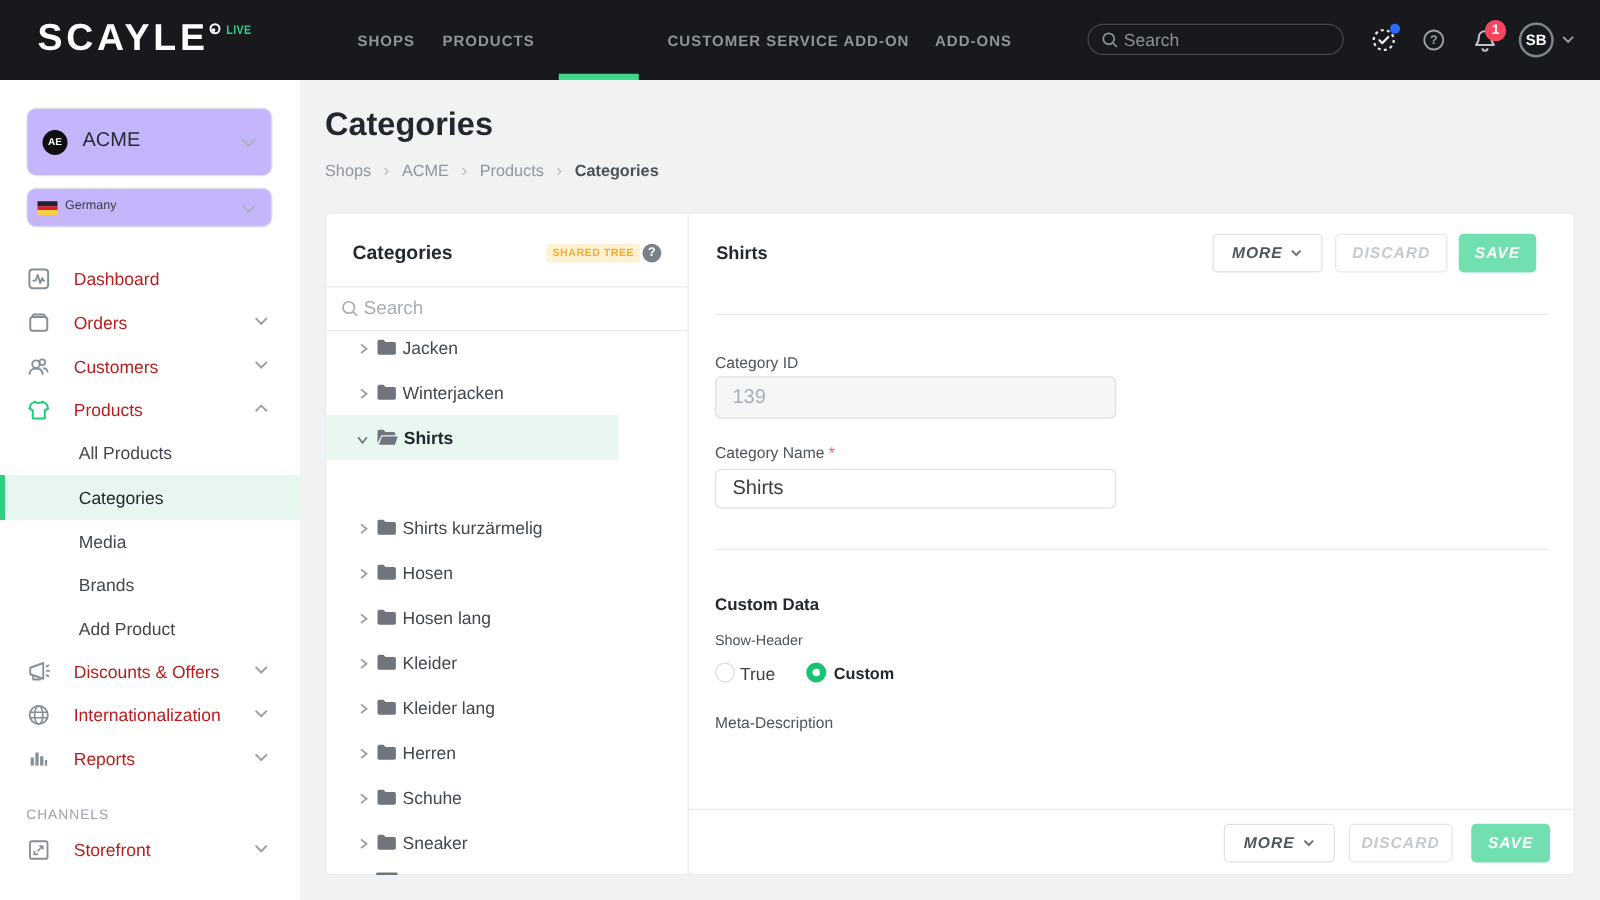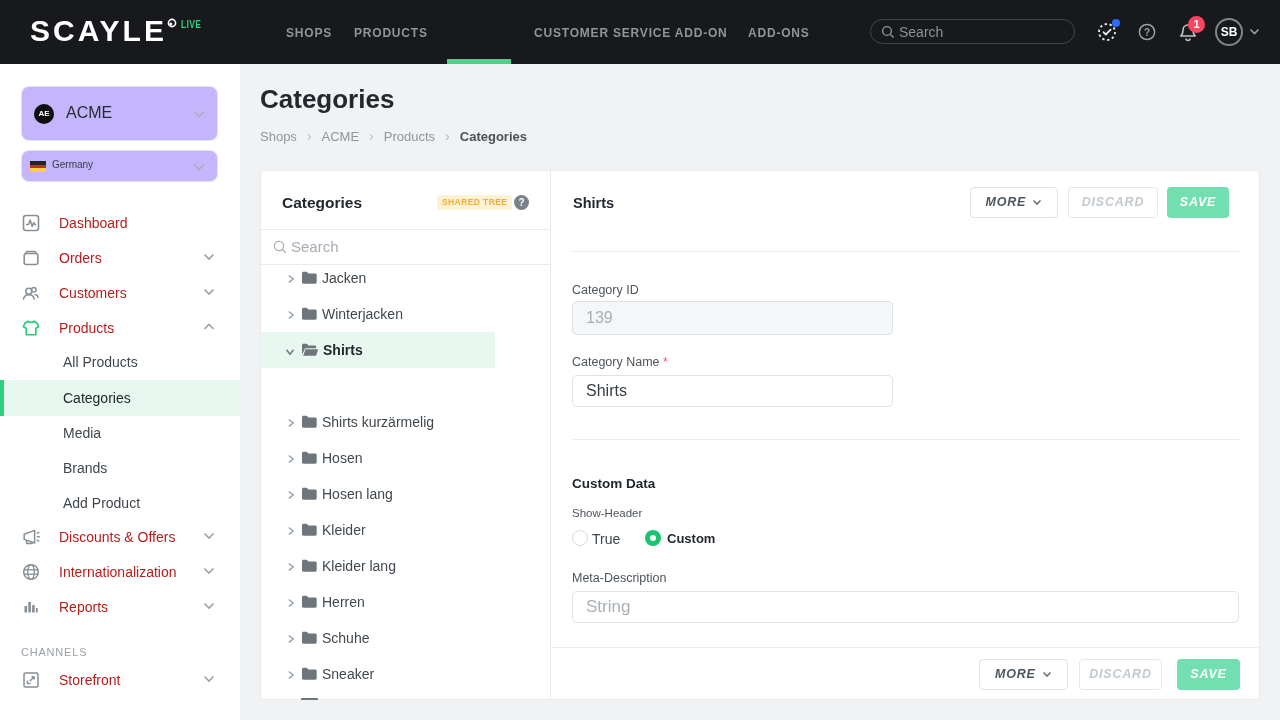--- a/index.html
+++ b/index.html
@@ -375,23 +375,20 @@
       <div class="abs" style="left:21px;top:305px;font-size:13.5px;font-weight:bold;color:#23282e">Custom Data</div>
       <div class="flabel" style="left:21px;top:336px;font-size:11.5px">Show-Header</div>
 
       <div class="abs" style="left:21px;top:359px;width:16px;height:16px;border:1px solid #d9dde1;border-radius:50%;background:#fff"></div>
       <div class="abs" style="left:41px;top:360px;font-size:14px;color:#3d444b">True</div>
       <div class="abs" style="left:94px;top:359px;width:16px;height:16px;border-radius:50%;background:#17c471"></div>
       <div class="abs" style="left:99px;top:364px;width:6px;height:6px;border-radius:50%;background:#fff"></div>
       <div class="abs" style="left:116px;top:360px;font-size:13px;font-weight:bold;color:#23282e">Custom</div>
 
       <div class="flabel" style="left:21px;top:400px">Meta-Description</div>
-      <div class="input" style="left:21px;top:420px;width:667px;height:32px">
-          <span class="ph" style="position:absolute;left:13px;top:5px;font-size:17px">String</span>
-        </div>
 
       <div class="divider" style="left:0;top:476px;width:709px"></div>
       <div class="btn more" style="left:428px;top:488px;width:89px;line-height:29px">MORE <svg style="display:inline;vertical-align:middle;margin-left:2px" width="10" height="7" viewBox="0 0 10 7">
             <path d="M1.5 1.5 L5 5 L8.5 1.5" fill="none" stroke="#6a737b" stroke-width="1.6"></path>
           </svg></div>
       <div class="btn discard" style="left:528px;top:488px;width:83px;line-height:29px">DISCARD</div>
       <div class="btn save" style="left:626px;top:488px;width:63px;line-height:31px">SAVE</div>
     </div>
   </div>
 </div>

